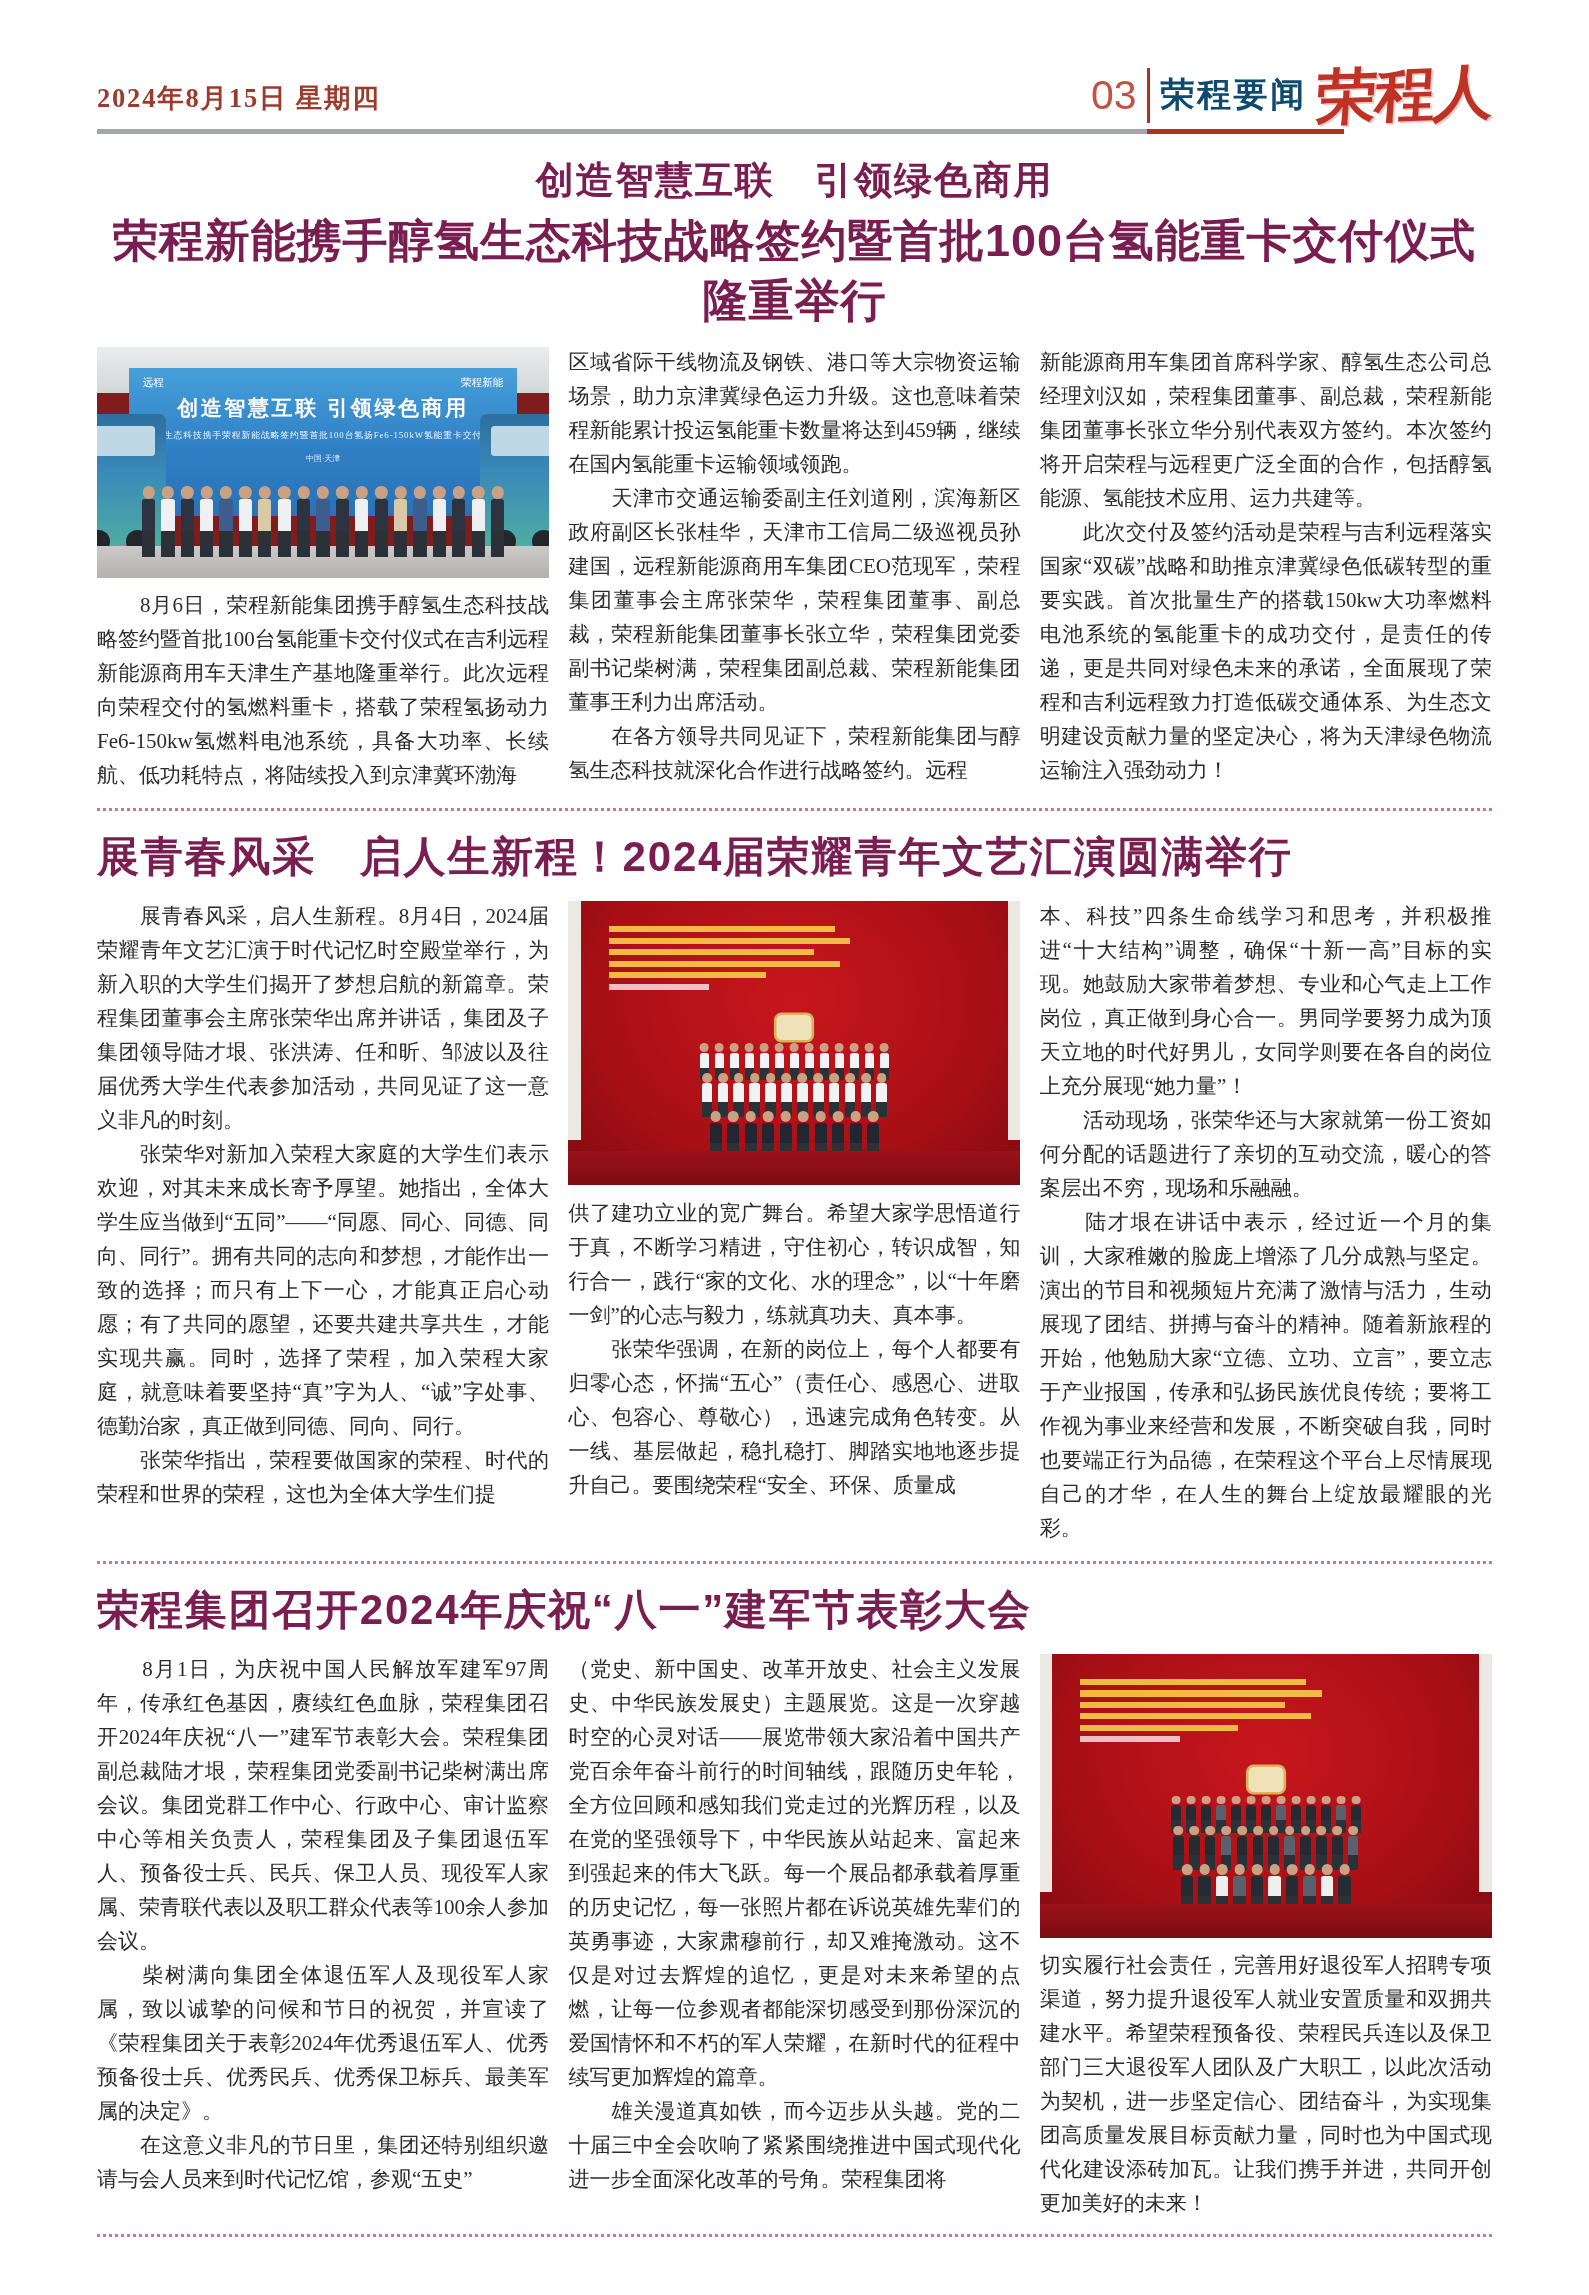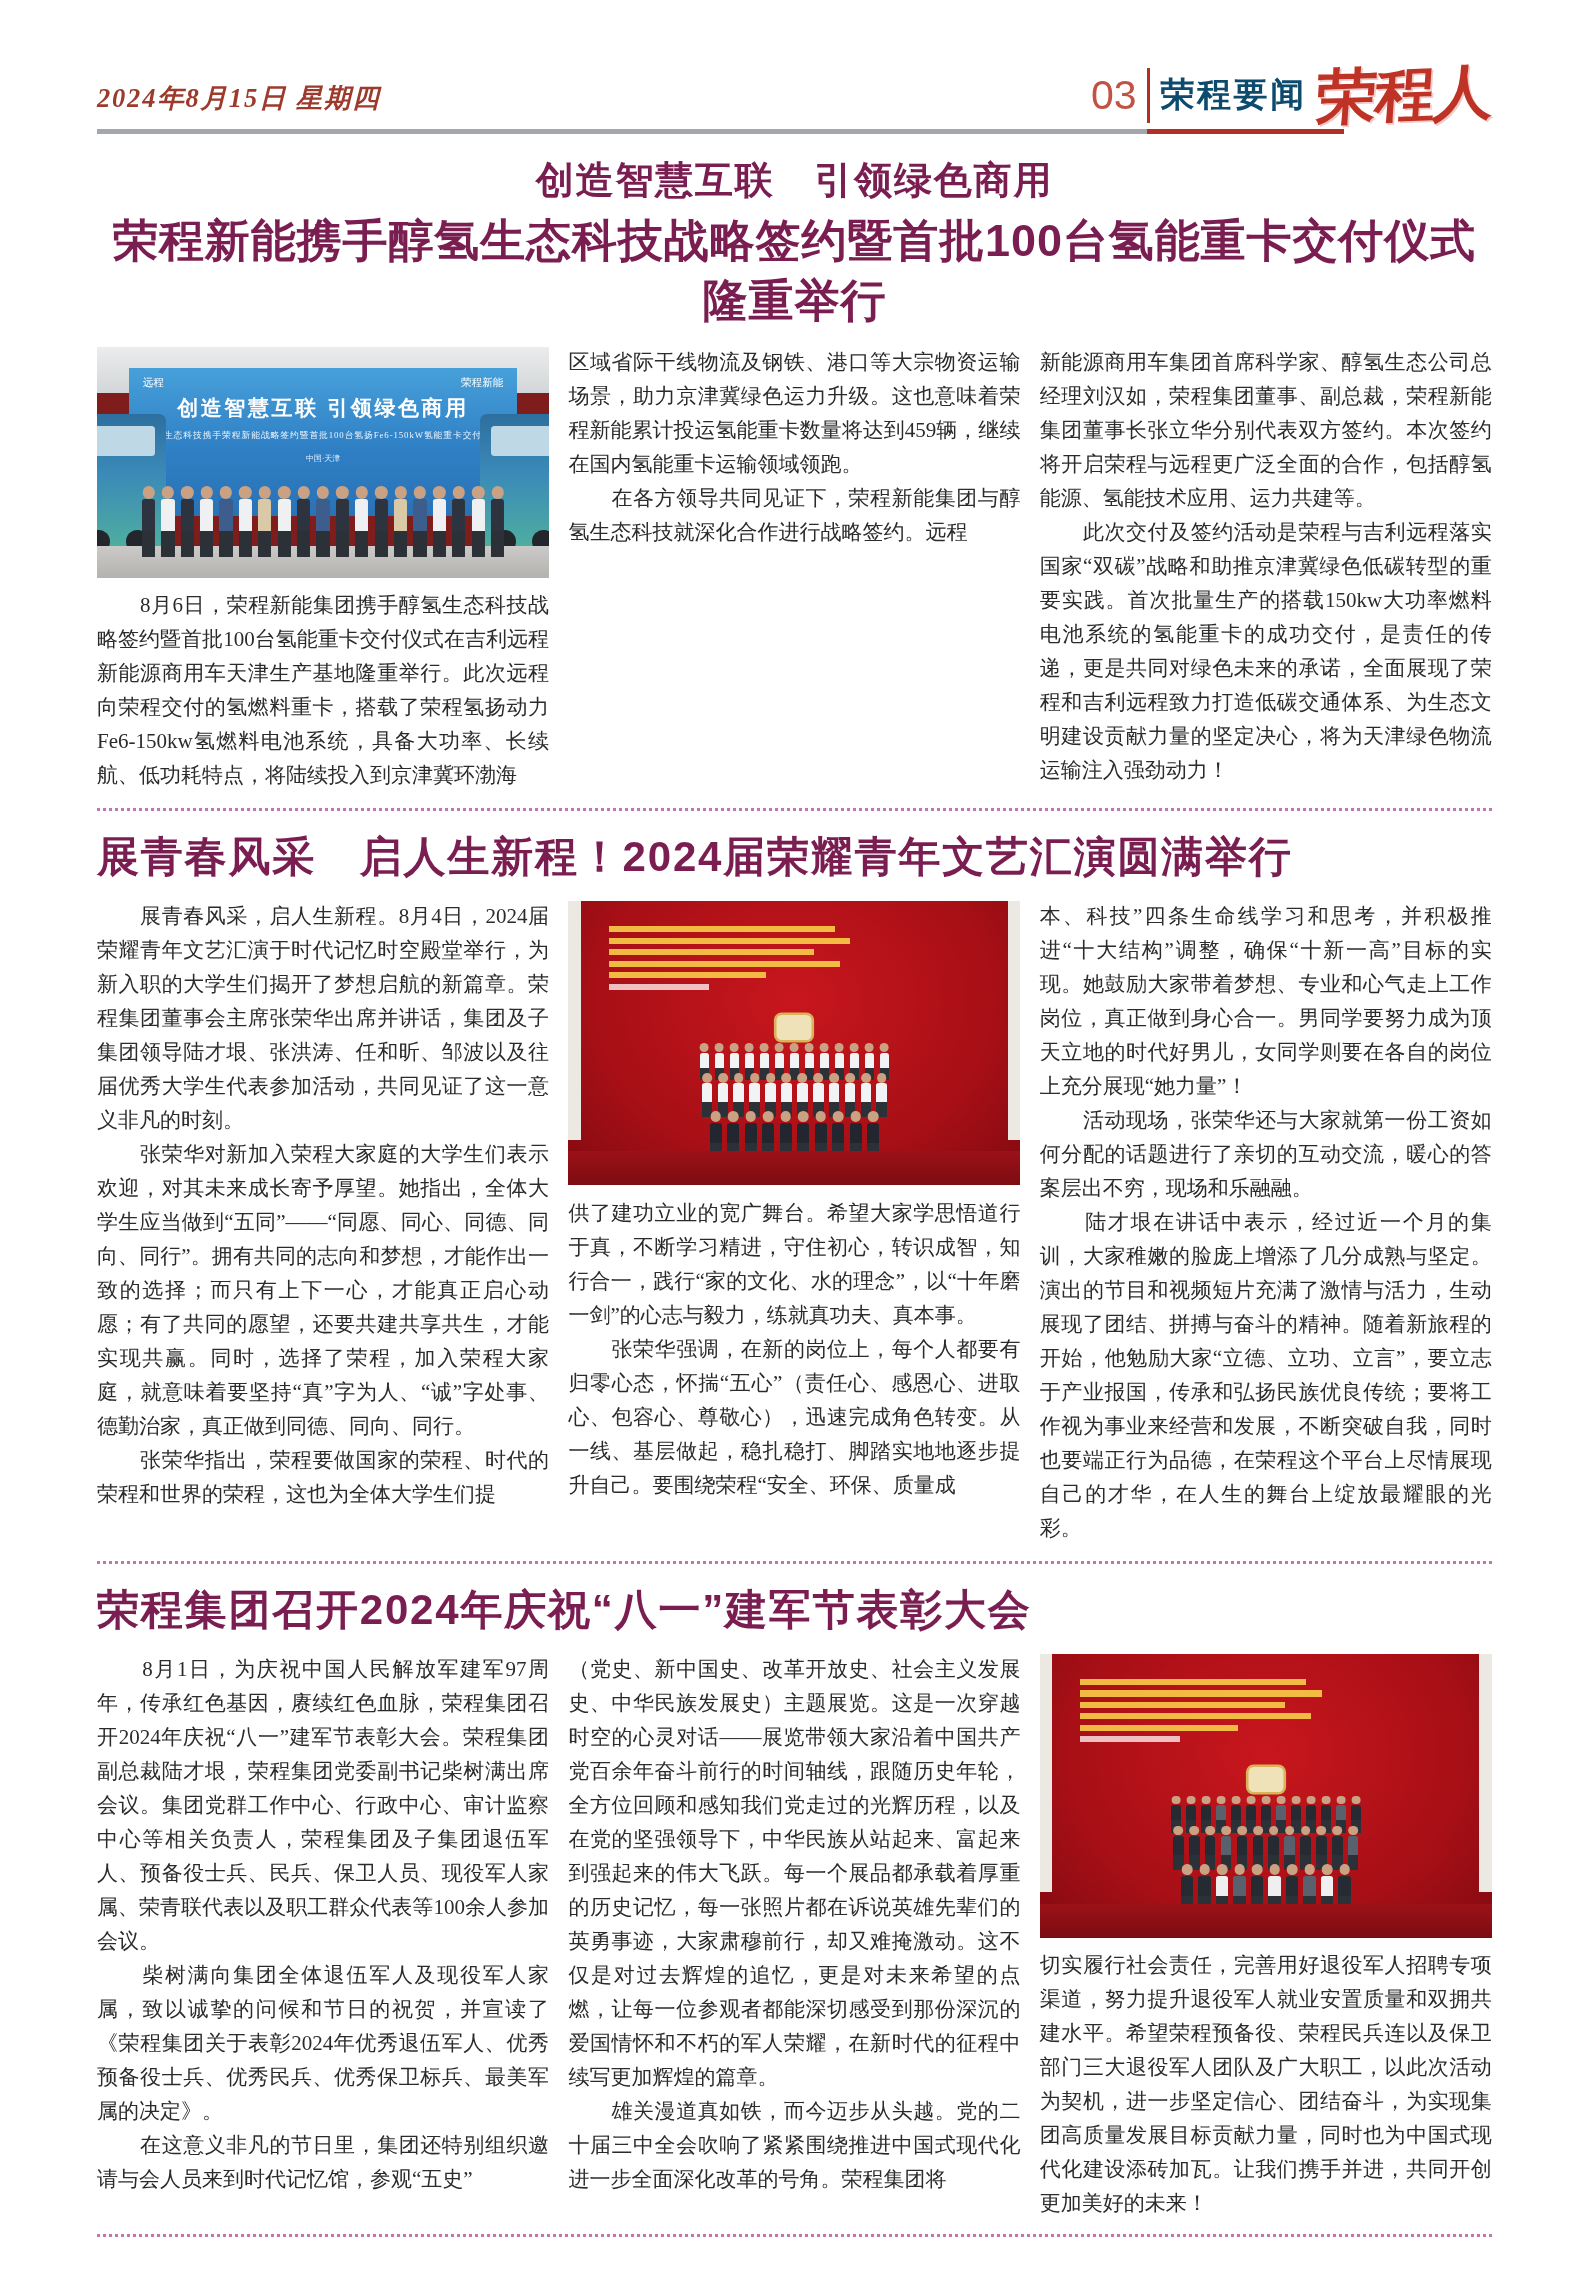--- a/index.html
+++ b/index.html
@@ -4,21 +4,21 @@
 <style>
   html,body{margin:0;padding:0;}
   body{
     width:1589px;height:2295px;overflow:hidden;background:#ffffff;
     font-family:"Liberation Serif","DejaVu Serif",serif;color:#2b2b2b;
   }
   .page{width:1395px;margin:0 auto;padding-top:51px;}
 
   
   header{display:flex;justify-content:space-between;align-items:flex-end;height:74px;}
-  .date{font-size:26.5px;font-weight:bold;color:#9c3a2c;letter-spacing:1.8px;padding-bottom:8.8px;font-style:italic;}
+  .date{font-size:26.5px;font-weight:bold;color:#9c3a2c;letter-spacing:1.8px;padding-bottom:8.8px;}
   .header-right{display:flex;align-items:center;gap:10.6px;}
   .pagenum{font-size:41px;color:#c25244;font-family:"Liberation Sans",sans-serif;font-weight:300;}
   .vbar{display:inline-block;width:2.6px;height:55px;background:#b03024;}
   .section{font-size:34px;font-weight:900;color:#0c4a6e;font-family:"Liberation Sans",sans-serif;letter-spacing:2.6px;}
   .masthead{font-size:60px;font-weight:bold;color:#bf3326;transform:skewX(-6deg) rotate(-2deg);
     letter-spacing:-1.8px;text-shadow:1.8px 1.8px 0 rgba(191,51,38,.25);line-height:1;}
   .rule{height:5.3px;width:1395px;margin-top:3.5px;
     background:linear-gradient(to right,#a3a7ab 0,#a3a7ab 1050px,#b03024 1050px,#b03024 1247px,transparent 1247px);}
 
   
@@ -154,20 +154,21 @@
               <i class="fig"></i>
             </div>
         </figure>
         <div class="text">
             <p class="para">　　8月6日，荣程新能集团携手醇氢生态科技战略签约暨首批100台氢能重卡交付仪式在吉利远程新能源商用车天津生产基地隆重举行。此次远程向荣程交付的氢燃料重卡，搭载了荣程氢扬动力Fe6-150kw氢燃料电池系统，具备大功率、长续航、低功耗特点，将陆续投入到京津冀环渤海</p>
           </div>
       </div>
       <div class="col">
         <div class="text">
             <p class="para">区域省际干线物流及钢铁、港口等大宗物资运输场景，助力京津冀绿色运力升级。这也意味着荣程新能累计投运氢能重卡数量将达到459辆，继续在国内氢能重卡运输领域领跑。</p>
+            <p class="para">　　天津市交通运输委副主任刘道刚，滨海新区政府副区长张桂华，天津市工信局二级巡视员孙建国，远程新能源商用车集团CEO范现军，荣程集团董事会主席张荣华，荣程集团董事、副总裁，荣程新能集团董事长张立华，荣程集团党委副书记柴树满，荣程集团副总裁、荣程新能集团董事王利力出席活动。</p>
             <p class="para">　　在各方领导共同见证下，荣程新能集团与醇氢生态科技就深化合作进行战略签约。远程</p>
           </div>
       </div>
       <div class="col">
         <div class="text">
             <p class="para">新能源商用车集团首席科学家、醇氢生态公司总经理刘汉如，荣程集团董事、副总裁，荣程新能集团董事长张立华分别代表双方签约。本次签约将开启荣程与远程更广泛全面的合作，包括醇氢能源、氢能技术应用、运力共建等。</p>
             <p class="para">　　此次交付及签约活动是荣程与吉利远程落实国家“双碳”战略和助推京津冀绿色低碳转型的重要实践。首次批量生产的搭载150kw大功率燃料电池系统的氢能重卡的成功交付，是责任的传递，更是共同对绿色未来的承诺，全面展现了荣程和吉利远程致力打造低碳交通体系、为生态文明建设贡献力量的坚定决心，将为天津绿色物流运输注入强劲动力！</p>
           </div>
       </div>
     </div>

